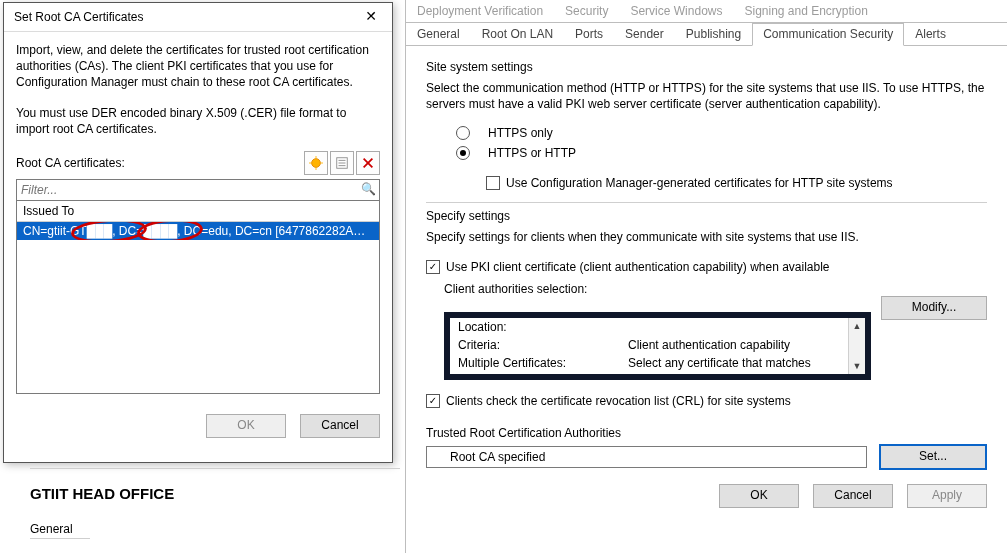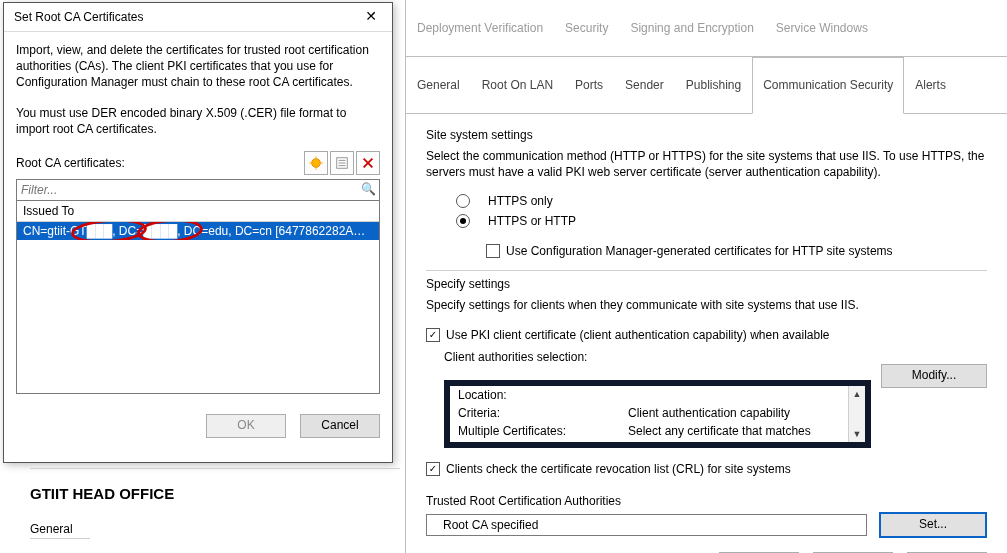--- a/index.html
+++ b/index.html
@@ -20,21 +20,21 @@
 .list-hdr{border-bottom:1px solid #cfcfcf;padding:3px 6px;background:#fff}
 .list-item{padding:2px 6px;background:#0a64c8;color:#fff;white-space:nowrap;overflow:hidden;text-overflow:ellipsis;position:relative}
 .redact{position:absolute;border:3px solid #c00;border-radius:50%;transform:rotate(-4deg)}
 .btn-row{display:flex;justify-content:flex-end;gap:14px;margin-top:20px}
 .btn{width:78px;height:22px;border:1px solid #adadad;background:#e1e1e1;font-size:12px;text-align:center;line-height:20px}
 .btn.disabled{color:#888;background:#efefef}
 .btn.primary{border:2px solid #0a64c8}
 
 .rpanel{position:absolute;left:405px;top:0;right:0;bottom:0;border-left:1px solid #bdbdbd;background:#fff}
 .tabs{display:flex;flex-wrap:wrap;border-bottom:1px solid #bdbdbd}
-.tab{padding:20px 10px;border:1px solid transparent;color:#444;white-space:nowrap}
+.tab{padding:3px 10px;border:1px solid transparent;color:#444;white-space:nowrap}
 .tab.dim{color:#9c9c9c}
 .tab.active{border:1px solid #bdbdbd;border-bottom:1px solid #fff;background:#fff;margin-bottom:-1px}
 .rbody{padding:10px 20px 8px}
 .sec-title{margin-top:4px;margin-bottom:6px}
 .help{line-height:1.35;margin-bottom:14px}
 .radio-row{display:flex;align-items:center;gap:18px;margin:6px 0 6px 30px}
 .radio{width:12px;height:12px;border:1px solid #555;border-radius:50%;display:inline-flex;align-items:center;justify-content:center}
 .radio.sel::after{content:"";width:6px;height:6px;background:#000;border-radius:50%}
 .chk-row{display:flex;align-items:flex-start;gap:6px;margin:6px 0}
 .chk{width:12px;height:12px;border:1px solid #555;display:inline-flex;align-items:center;justify-content:center;font-size:10px;line-height:10px}
@@ -42,21 +42,21 @@
 .sub{margin-left:18px}
 .kv-box{border:6px solid #0f172a;margin-top:16px;position:relative}
 .kv-row{display:flex;padding:2px 8px}
 .kv-row .k{width:170px}
 .kv-box .scroll{position:absolute;right:0;top:0;bottom:0;width:16px;border-left:1px solid #cfcfcf;background:#f2f2f2}
 .kv-box .scroll .up,.kv-box .scroll .dn{position:absolute;left:0;right:0;height:16px;display:flex;align-items:center;justify-content:center;font-size:9px;color:#444}
 .kv-box .scroll .up{top:0}.kv-box .scroll .dn{bottom:0}
 .kv-wrap{position:relative;display:flex;gap:10px}
 .kv-wrap .kv-box{flex:1}
 .modify-btn{width:104px;height:22px}
-.inp{width:100%;height:22px;border:1px solid #7a7a7a;padding:2px 16px;box-sizing:border-box;font-size:12px}
+.inp{width:100%;height:22px;border:1px solid #7a7a7a;padding:2px 23px;box-sizing:border-box;font-size:12px}
 .setrow{display:flex;gap:12px;align-items:center;margin-top:4px}
 .setrow .inp{flex:1}
 .bottom-btns{display:flex;justify-content:flex-end;gap:14px;margin-top:14px}
 
 .card{position:absolute;left:30px;top:468px;width:370px;border-top:1px solid #cfcfcf;padding-top:16px}
 .card h3{margin:0 0 20px;font-size:15px;font-weight:600}
 .card .gen{border-bottom:1px solid #cfcfcf;padding-bottom:2px;width:60px}
 </style>
 </head>
 <body>
@@ -120,22 +120,22 @@
 
 <div class="card">
   <h3>GTIIT HEAD OFFICE</h3>
   <div class="gen">General</div>
 </div>
 
 <div class="rpanel">
   <div class="tabs">
     <div class="tab dim">Deployment Verification</div>
     <div class="tab dim">Security</div>
+    <div class="tab dim">Service Windows</div>
     <div class="tab dim">Signing and Encryption</div>
-    <div class="tab dim">Service Windows</div>
   </div>
   <div class="tabs">
     <div class="tab">General</div>
     <div class="tab">Root On LAN</div>
     <div class="tab">Ports</div>
     <div class="tab">Sender</div>
     <div class="tab">Publishing</div>
     <div class="tab active">Communication Security</div>
     <div class="tab">Alerts</div>
   </div>

